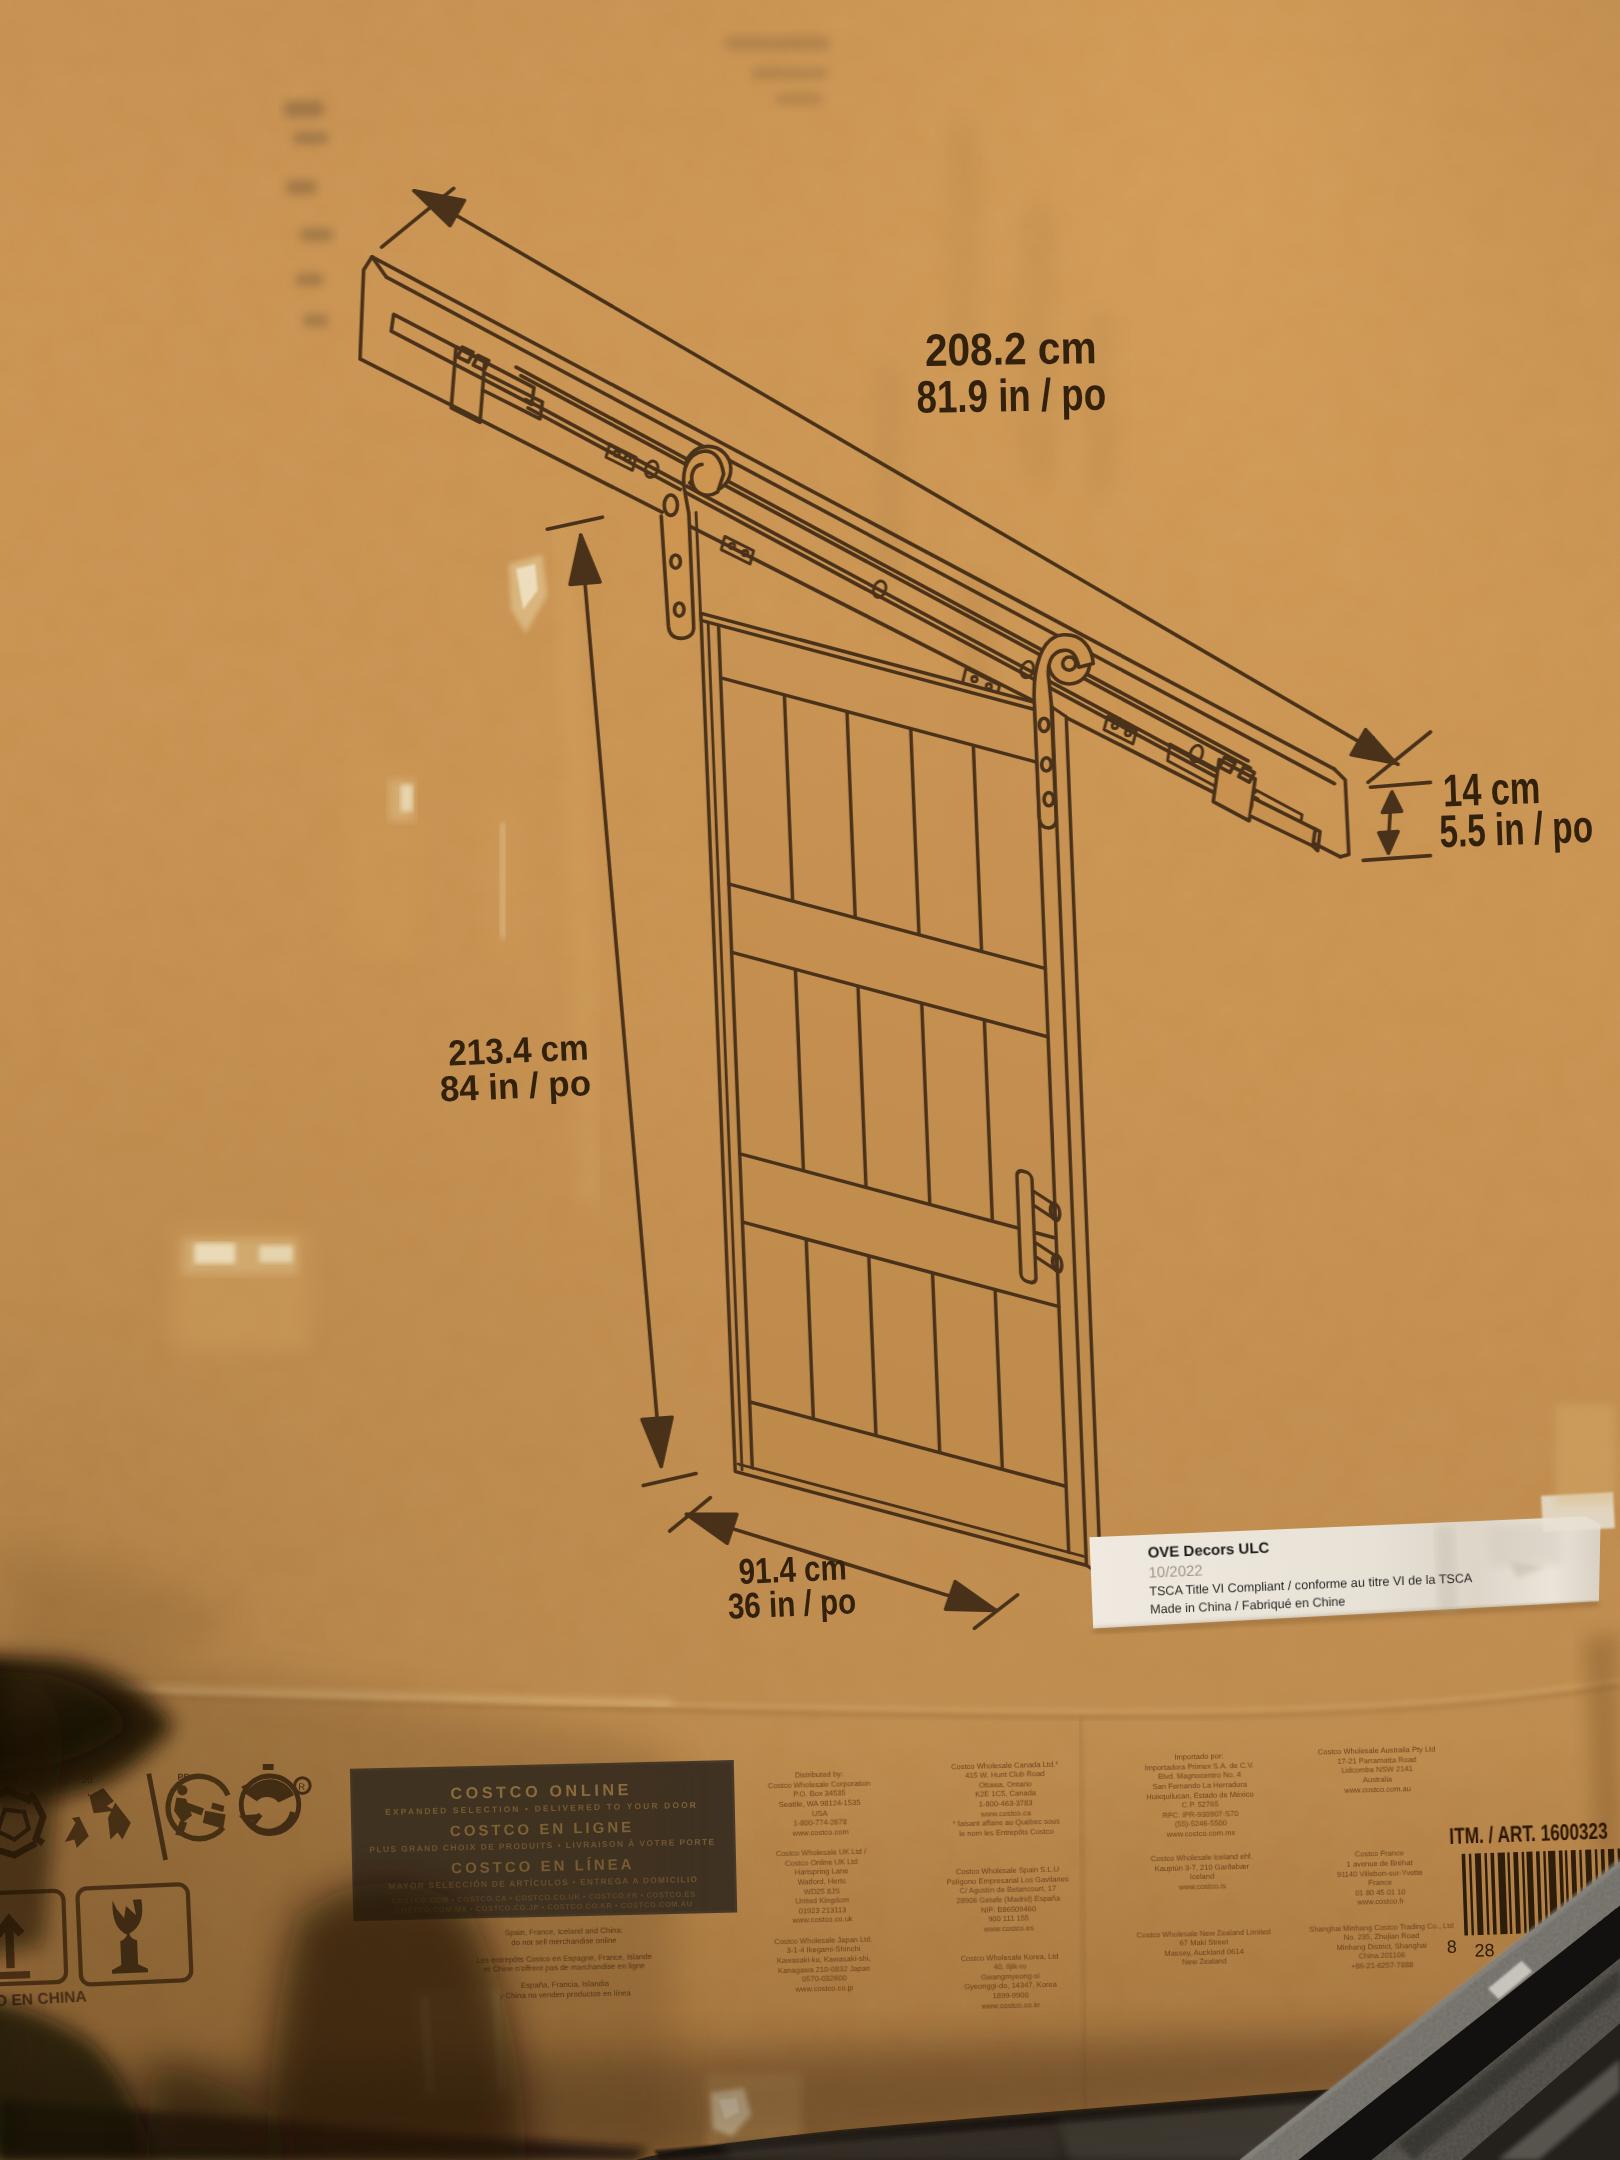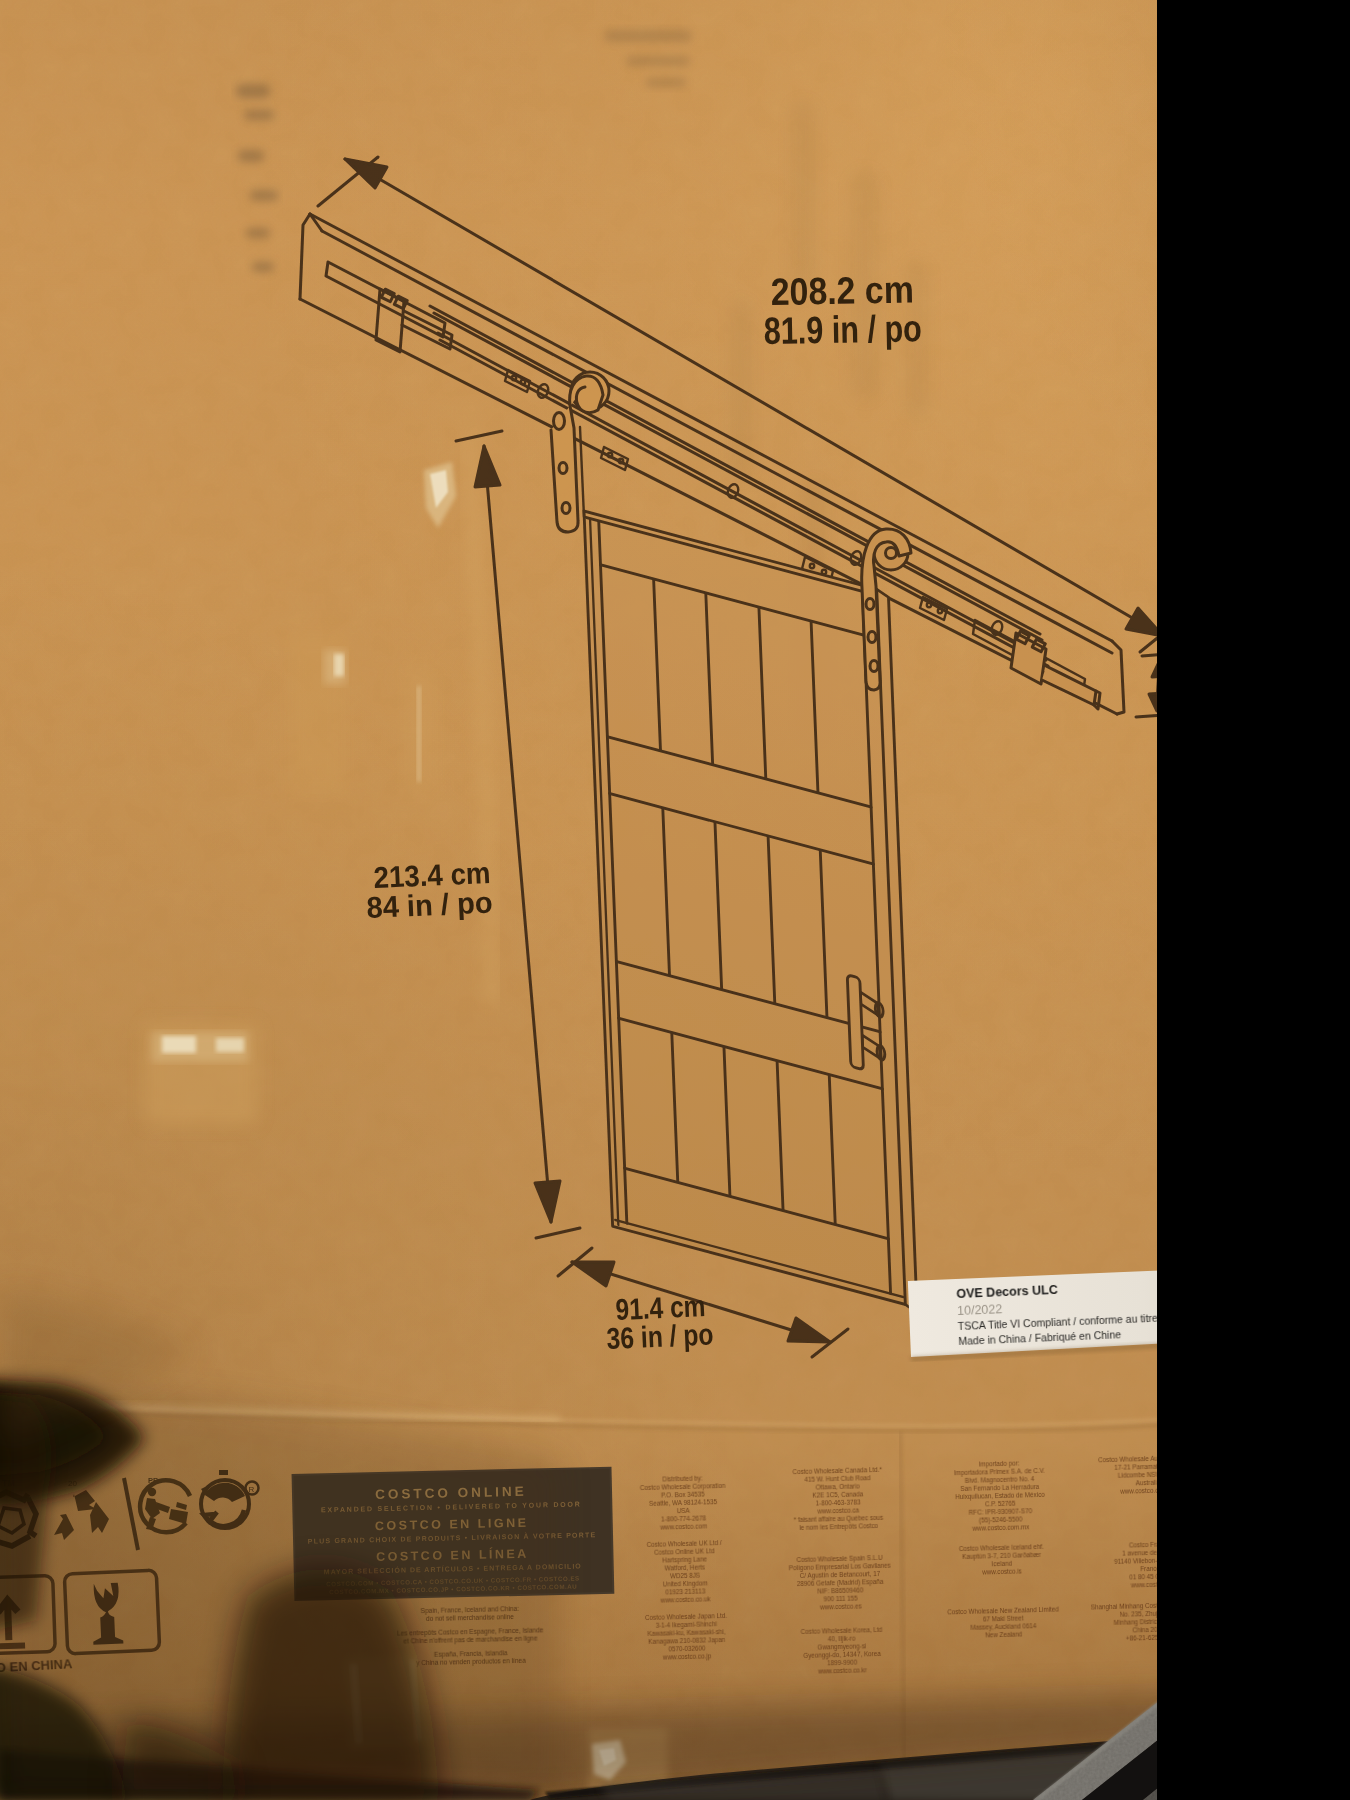--- a/index.html
+++ b/index.html
@@ -1,16 +1,16 @@
 <!DOCTYPE html>
 <html><head>
 <meta charset="utf-8">
 <style>
 html,body{margin:0;padding:0;background:#000}
-#page{position:relative;width:1157px;height:1800px;overflow:hidden;font-family:"Liberation Sans",sans-serif}
+#page{position:relative;width:1350px;height:1800px;overflow:hidden;font-family:"Liberation Sans",sans-serif}
 </style>
 </head>
 <body>
 <div id="page">
 <svg width="1350" height="1800" viewBox="0 0 1350 1800">
 <defs>
 <linearGradient id="bgv" x1="0" y1="0" x2="0" y2="1">
  <stop offset="0" stop-color="#c79150"></stop>
  <stop offset="0.12" stop-color="#cb9452"></stop>
  <stop offset="0.45" stop-color="#c89250"></stop>

